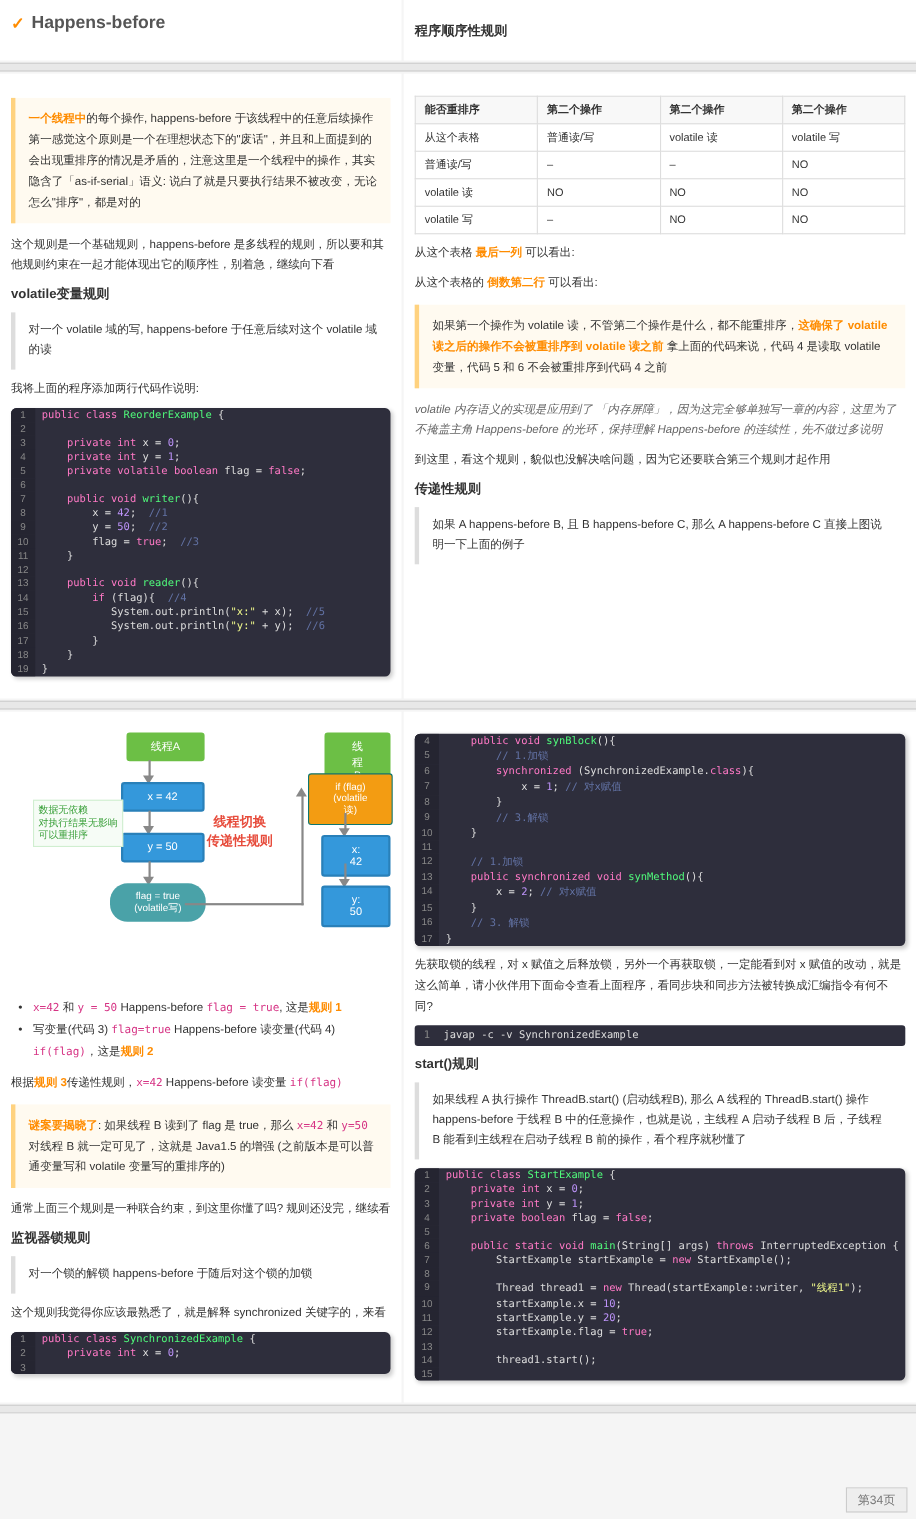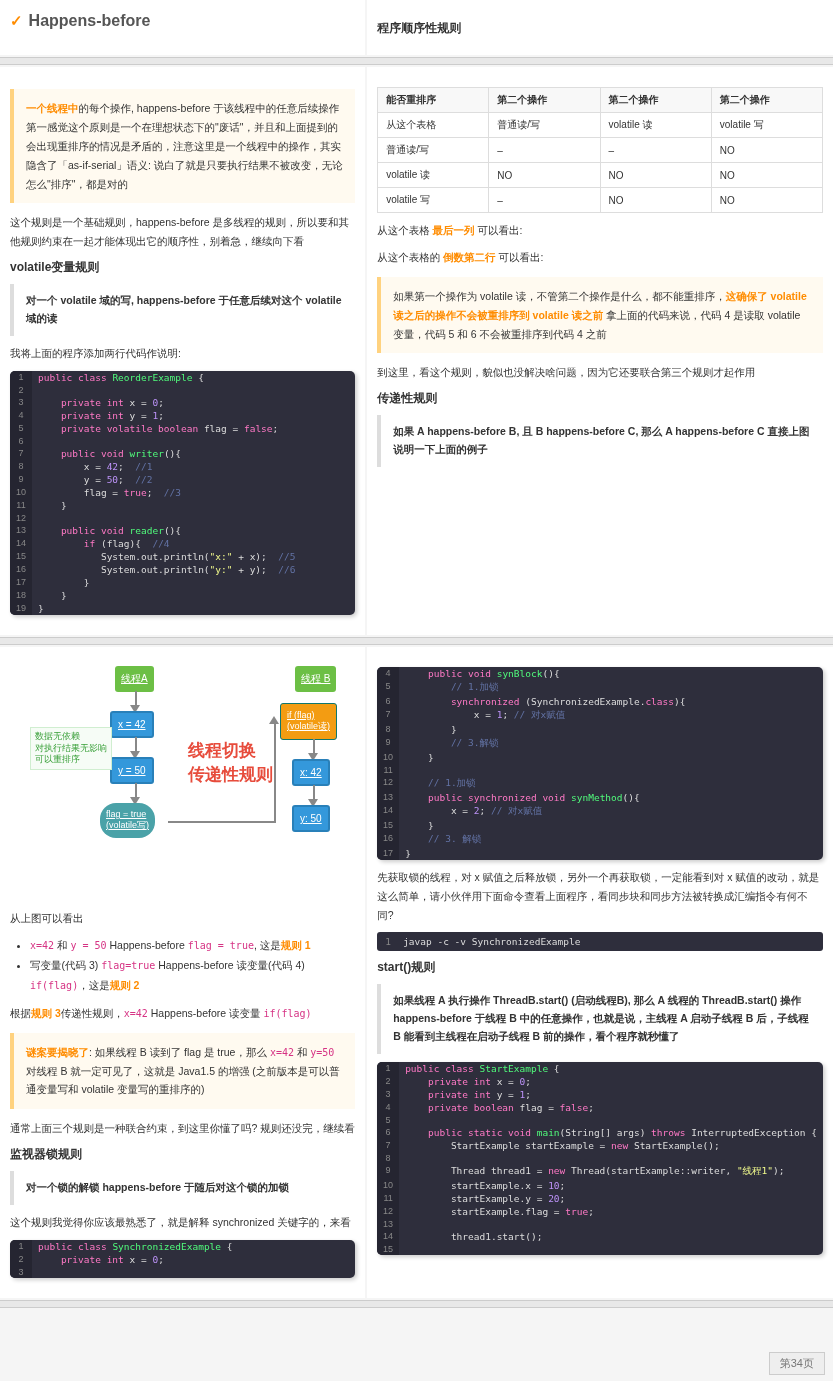--- a/index.html
+++ b/index.html
@@ -4,44 +4,44 @@
 <style>
 * { box-sizing: border-box; margin: 0; padding: 0; }
 body { font-family: "Microsoft YaHei", Arial, sans-serif; font-size: 11px; color: #333; background: #f5f5f5; }
 .grid { display: grid; grid-template-columns: 1fr 1fr; gap: 2px; }
 .cell { background: #fff; padding: 12px 10px; min-height: 50px; }
 .divider { background: #e8e8e8; height: 8px; grid-column: 1 / 3; border-top: 1px solid #ccc; border-bottom: 1px solid #ccc; }
 h1 { font-size: 16px; color: #555; margin-bottom: 8px; display: flex; align-items: center; gap: 6px; }
 .check { color: #ff8c00; font-size: 15px; }
 h3 { font-size: 12px; font-weight: bold; margin: 8px 0 6px; }
 .quote { border-left: 4px solid #ffd27f; background: #fffaf0; padding: 10px 12px; margin: 10px 0; line-height: 1.8; font-size: 10.5px; }
-.quote2 { border-left: 4px solid #ddd; padding: 8px 12px; margin: 8px 0; line-height: 1.7; font-size: 10.5px; font-weight: bold; }
+.quote2 { border-left: 4px solid #ddd; padding: 8px 12px; margin: 8px 0; line-height: 1.7; font-size: 10.5px; }
 p { line-height: 1.8; margin: 8px 0; font-size: 10.5px; }
 .em { font-style: italic; color: #666; }
 .hl-o { color: #ff8c00; font-weight: bold; }
 .codeblk { background: #2e2e3c; border-radius: 5px; margin: 8px 0; overflow: hidden; box-shadow: 2px 2px 4px rgba(0,0,0,.2); }
 .codeblk .ln { display: flex; }
 .codeblk .num { width: 22px; text-align: center; color: #888; background: #252531; padding: 1px 0; font-size: 9px; user-select: none; }
 .codeblk .code { flex: 1; padding: 1px 6px; font-family: Consolas, monospace; font-size: 9.5px; color: #ddd; white-space: pre; }
 .kw { color: #ff79c6; }
 .str { color: #f1fa8c; }
 .cmt { color: #6272a4; }
 .num2 { color: #bd93f9; }
 .cls { color: #50fa7b; }
 table { border-collapse: collapse; width: 100%; margin: 8px 0; font-size: 10px; }
 th, td { border: 1px solid #ddd; padding: 5px 8px; text-align: left; }
 th { background: #f8f8f8; font-weight: bold; }
 .diagram { position: relative; height: 240px; background: #fff; margin: 2px 0; }
-.dnode { position: absolute; padding: 6px 6px; font-size: 10px; color: #fff; border-radius: 3px; text-decoration: underline; }
+.dnode { position: absolute; padding: 6px 22px; font-size: 10px; color: #fff; text-align: center; border-radius: 3px; }
 .dgreen { background: #6cbf45; }
 .dblue { background: #3498db; border: 2px solid #2980b9; }
 .dorange { background: #f39c12; border: 1px solid #0f766e; }
 .dteal { background: #4aa2a8; border-radius: 16px; }
 .dnote { position: absolute; font-size: 9px; color: #3aa03a; border: 1px solid #d0eed0; background: #f6fcf6; padding: 3px 4px; line-height: 1.3; }
-.dtitle { position: absolute; color: #e74c3c; font-size: 17px; font-weight: bold; line-height: 1.4; text-align: left; }
+.dtitle { position: absolute; color: #e74c3c; font-size: 12px; font-weight: bold; line-height: 1.4; text-align: center; }
 .arrow { position: absolute; width: 0; height: 0; border-left: 5px solid transparent; border-right: 5px solid transparent; border-top: 8px solid #888; }
 .aline { position: absolute; background: #888; }
 ul { margin: 6px 0 6px 20px; }
 li { line-height: 1.9; font-size: 10.5px; }
 .inline-code { color: #d63384; font-family: Consolas, monospace; font-size: 10px; }
 .pagenum { position: fixed; bottom: 6px; right: 8px; background: #eee; border: 1px solid #ccc; padding: 3px 10px; font-size: 11px; color: #777; }
 .cmdline { background: #2e2e3c; color: #ddd; padding: 4px 8px; font-family: Consolas, monospace; font-size: 9.5px; border-radius: 3px; margin: 6px 0; display: flex; }
 .cmdline .num { width: 18px; color: #888; }
 </style>
 </head>
@@ -183,20 +183,21 @@
             <td>NO</td>
             <td>NO</td>
           </tr>
         </tbody>
     </table>
     <p><span>从这个表格 </span><span class="hl-o">最后一列</span><span> 可以看出:</span></p>
     <p><span>从这个表格的 </span><span class="hl-o">倒数第二行</span><span> 可以看出:</span></p>
     <div class="quote">
       <span>如果第一个操作为 volatile 读，不管第二个操作是什么，都不能重排序，</span><span class="hl-o">这确保了 volatile 读之后的操作不会被重排序到 volatile 读之前</span><span> 拿上面的代码来说，代码 4 是读取 volatile 变量，代码 5 和 6 不会被重排序到代码 4 之前</span>
     </div>
+    <p class="em">volatile 内存语义的实现是应用到了 「内存屏障」，因为这完全够单独写一章的内容，这里为了不掩盖主角 Happens-before 的光环，保持理解 Happens-before 的连续性，先不做过多说明</p>
     <p>到这里，看这个规则，貌似也没解决啥问题，因为它还要联合第三个规则才起作用</p>
     <h3>传递性规则</h3>
     <div class="quote2">如果 A happens-before B, 且 B happens-before C, 那么 A happens-before C 直接上图说明一下上面的例子</div>
   </div>
   <div class="divider"></div>
 
   <div class="cell">
     <div class="diagram">
       <div class="dnode dgreen" style="left:105px;top:5px;">线程A</div>
       <div class="dnode dgreen" style="left:285px;top:5px;">线程 B</div>
@@ -220,21 +221,20 @@
       <div class="dnode dblue" style="left:282px;top:144px;">y: 50</div>
       <div class="dnote" style="left:20px;top:66px;white-space:pre-line;">数据无依赖
 对执行结果无影响
 可以重排序</div>
       <div class="dtitle" style="left:178px;top:78px;white-space:pre-line;">线程切换
 传递性规则</div>
       <div class="aline" style="left:158px;top:160px;width:108px;height:2px;"></div>
       <div class="aline" style="left:264px;top:60px;width:2px;height:102px;"></div>
       <div class="arrow" style="left:259px;top:55px;transform:rotate(180deg);"></div>
     </div>
-    <p>从上图可以看出</p>
     <ul>
       <li><span class="inline-code">x=42</span><span> 和 </span><span class="inline-code">y = 50</span><span> Happens-before </span><span class="inline-code">flag = true</span><span>, 这是</span><span class="hl-o">规则 1</span></li>
       <li><span>写变量(代码 3) </span><span class="inline-code">flag=true</span><span> Happens-before 读变量(代码 4) </span><span class="inline-code">if(flag)</span><span>，这是</span><span class="hl-o">规则 2</span></li>
     </ul>
     <p><span>根据</span><span class="hl-o">规则 3</span><span>传递性规则，</span><span class="inline-code">x=42</span><span> Happens-before 读变量 </span><span class="inline-code">if(flag)</span></p>
     <div class="quote"><span class="hl-o">谜案要揭晓了</span><span>: 如果线程 B 读到了 flag 是 true，那么 </span><span class="inline-code">x=42</span><span> 和 </span><span class="inline-code">y=50</span><span> 对线程 B 就一定可见了，这就是 Java1.5 的增强 (之前版本是可以普通变量写和 volatile 变量写的重排序的)</span></div>
     <p>通常上面三个规则是一种联合约束，到这里你懂了吗? 规则还没完，继续看</p>
     <h3>监视器锁规则</h3>
     <div class="quote2">对一个锁的解锁 happens-before 于随后对这个锁的加锁</div>
     <p>这个规则我觉得你应该最熟悉了，就是解释 synchronized 关键字的，来看</p>

